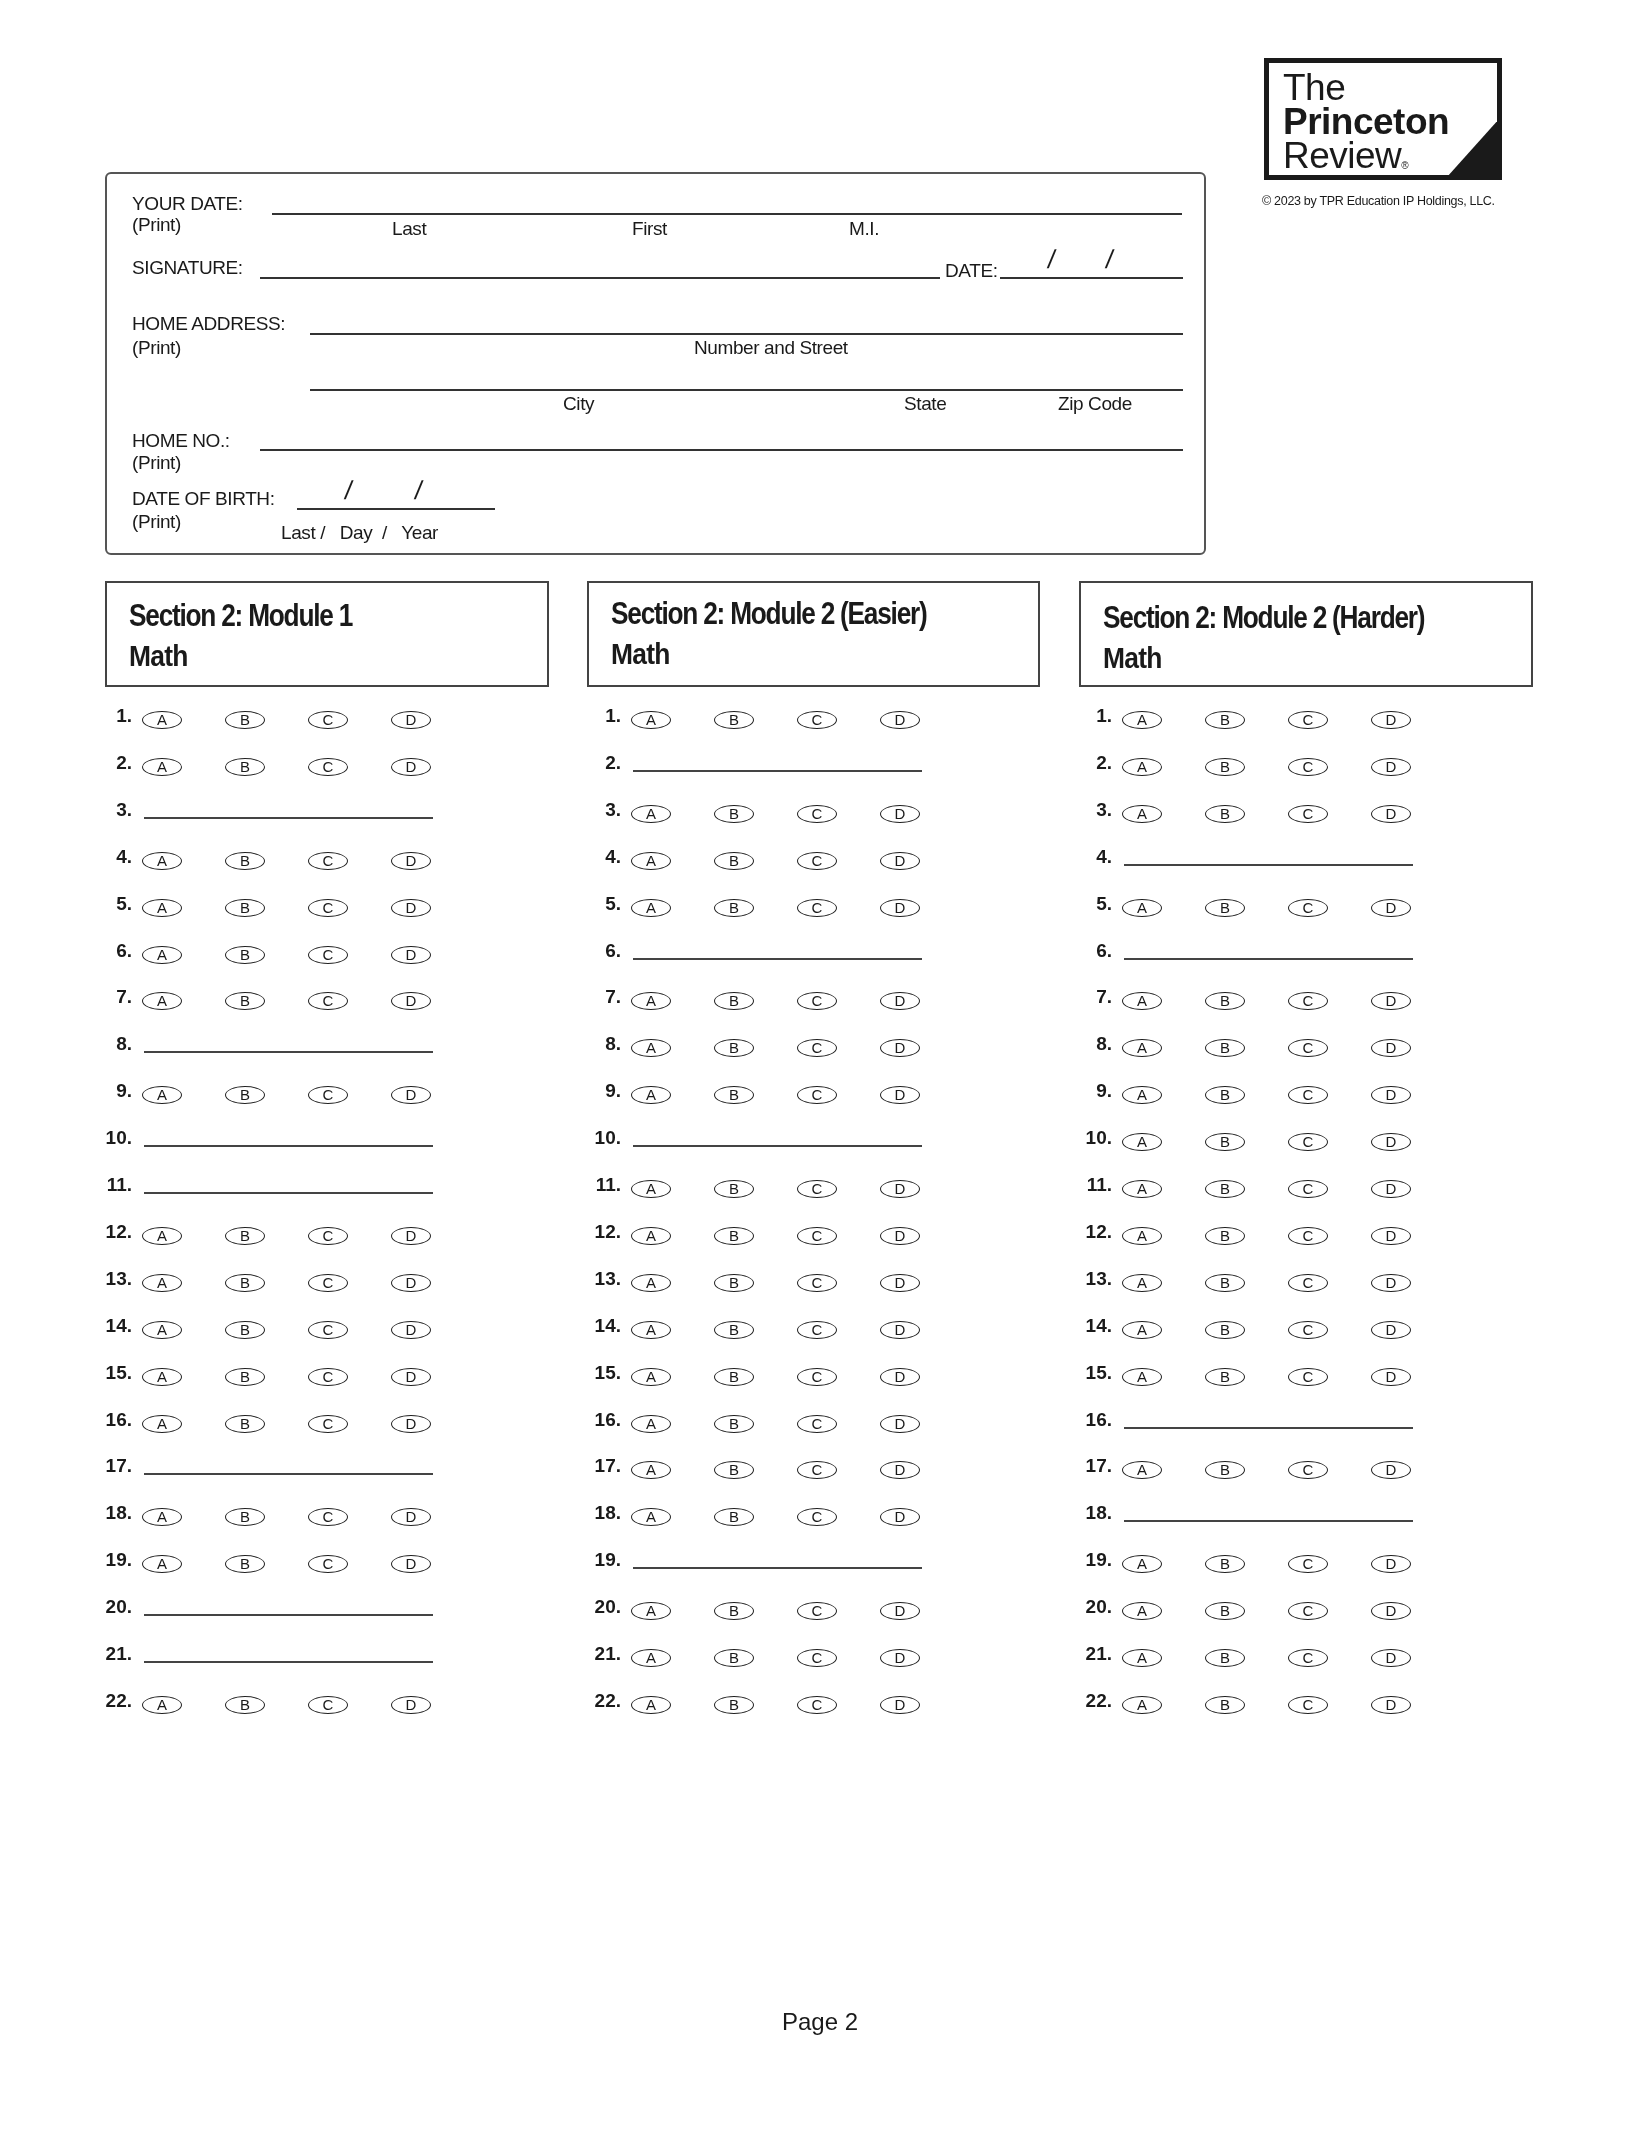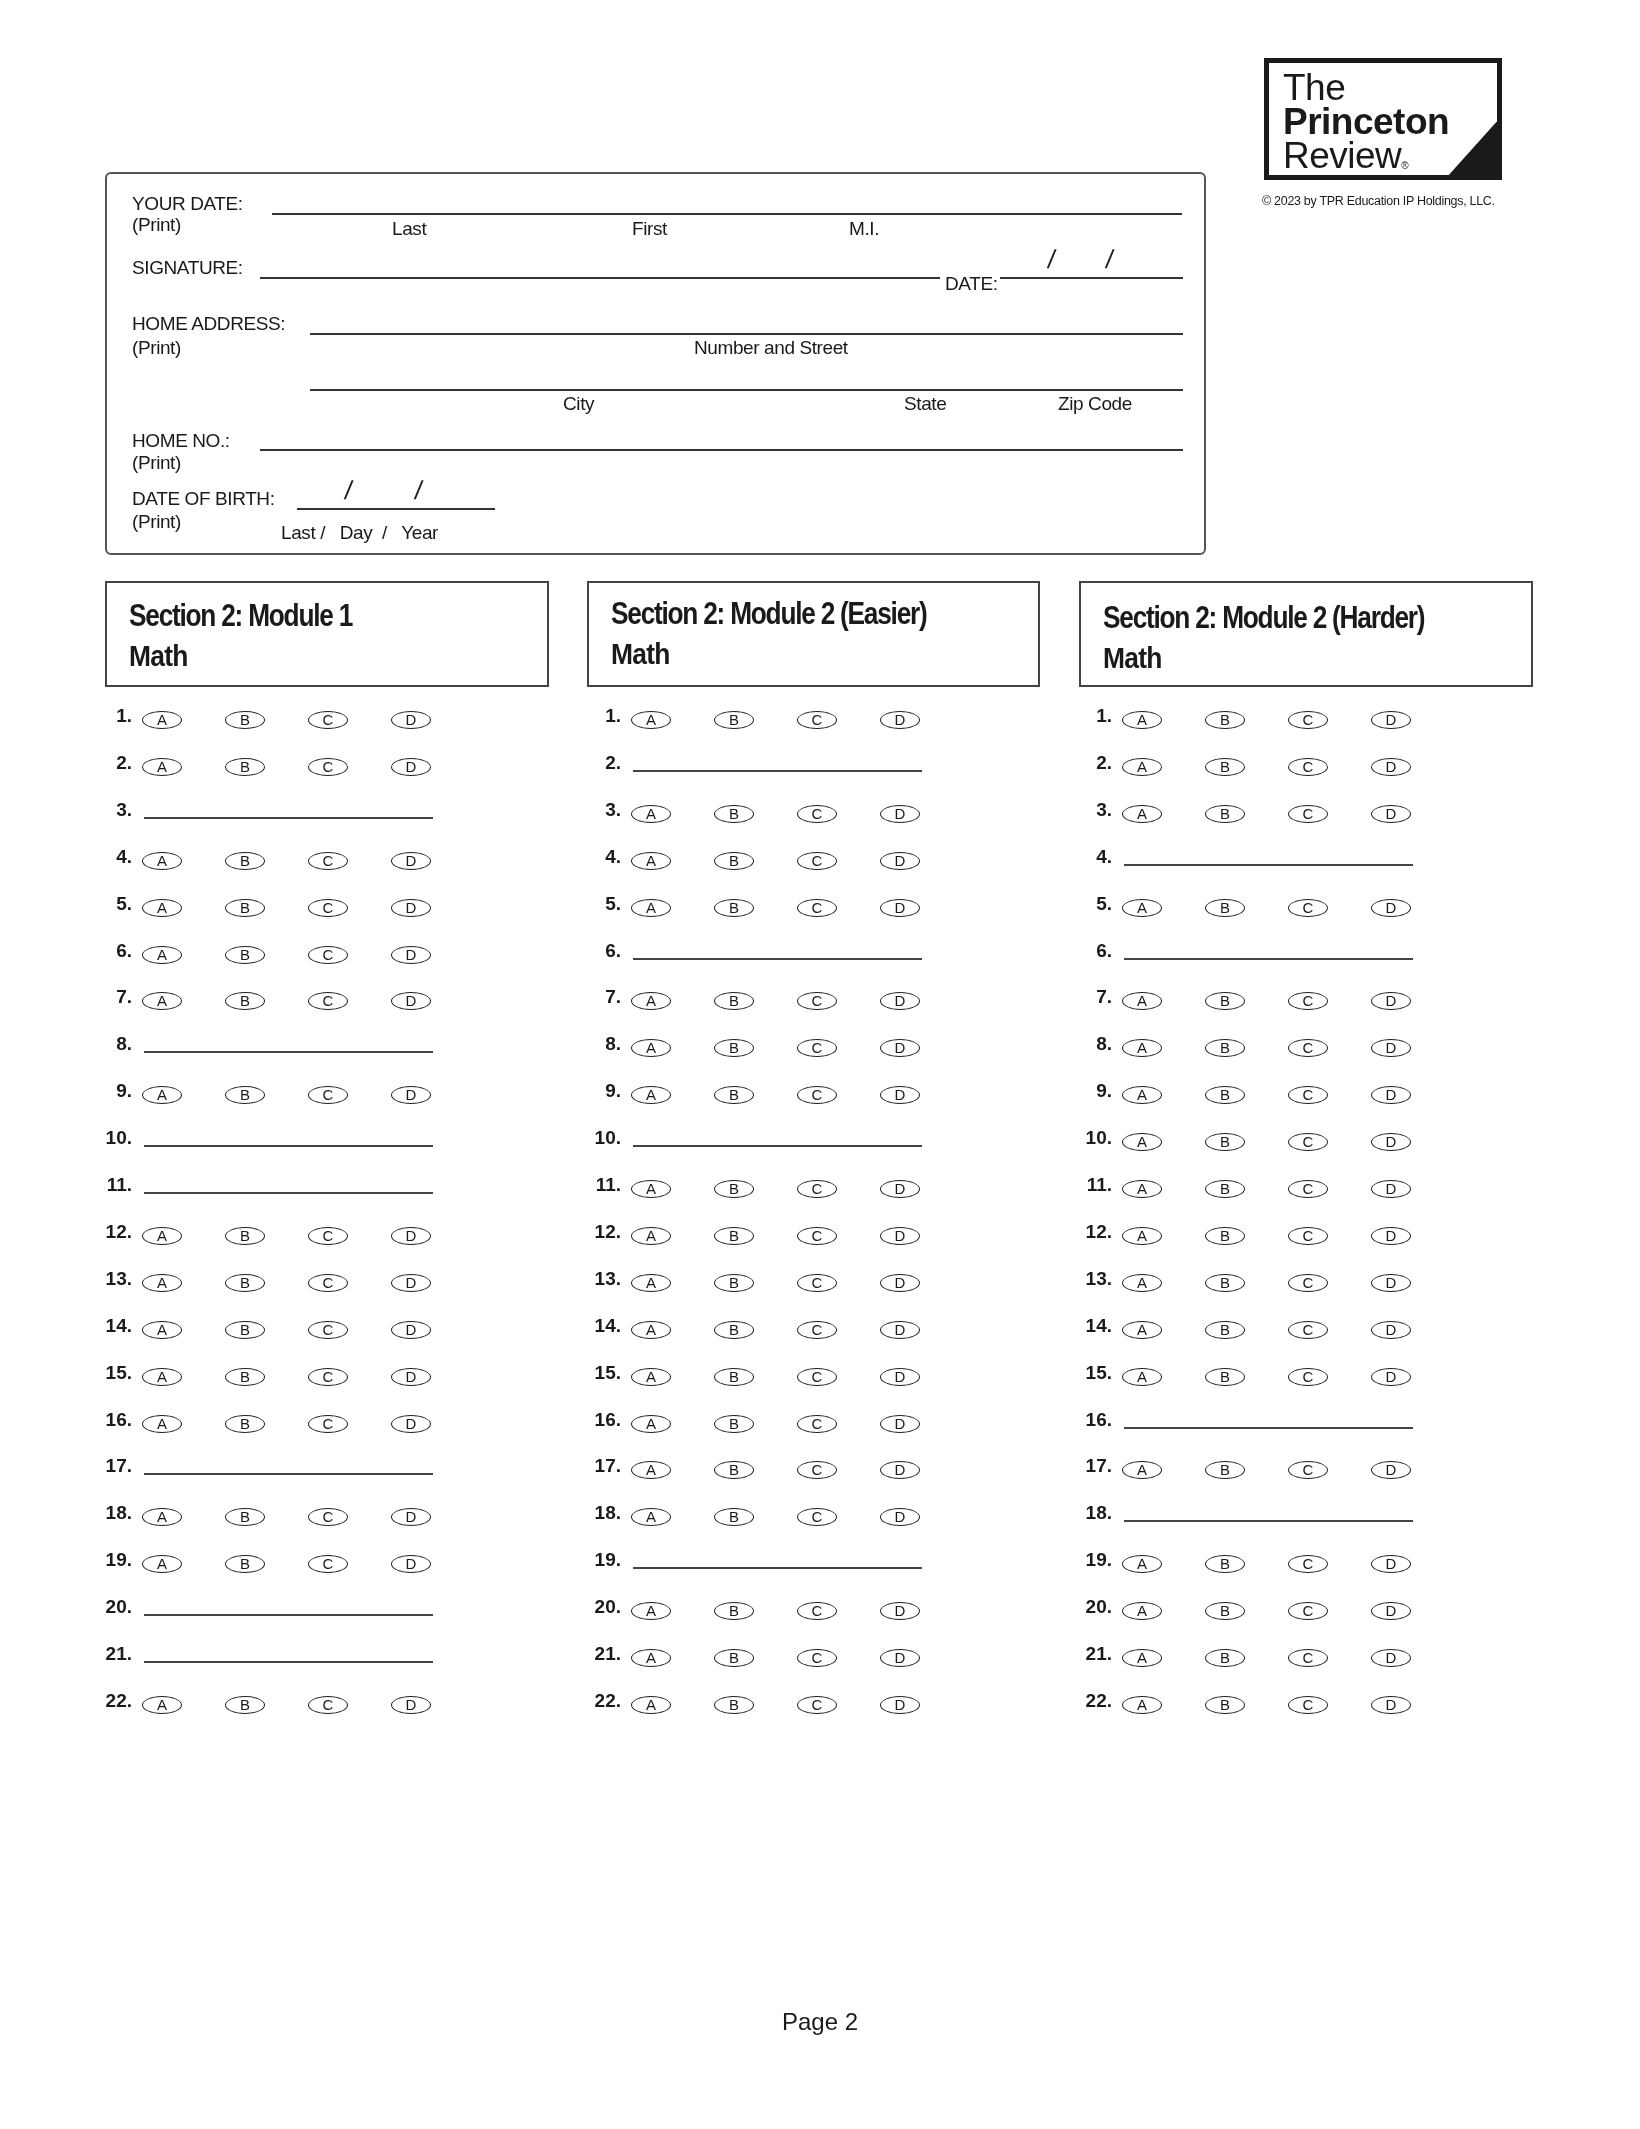--- a/index.html
+++ b/index.html
@@ -54,21 +54,21 @@
 
 <div class="abs lbl" style="left:132px;top:194px;">YOUR DATE:</div>
 <div class="abs lbl" style="left:132px;top:215px;">(Print)</div>
 <div class="abs line" style="left:272px;top:213px;width:910px;" title=""></div>
 <div class="abs sub" style="left:392px;top:218px;">Last</div>
 <div class="abs sub" style="left:632px;top:218px;">First</div>
 <div class="abs sub" style="left:849px;top:218px;">M.I.</div>
 
 <div class="abs lbl" style="left:132px;top:258px;">SIGNATURE:</div>
 <div class="abs line" style="left:260px;top:277px;width:680px;"></div>
-<div class="abs lbl" style="left:945px;top:274px;">DATE:</div>
+<div class="abs lbl" style="left:945px;top:261px;">DATE:</div>
 <div class="abs line" style="left:1000px;top:277px;width:183px;"></div>
 <div class="abs slash" style="left:1048px;top:244px;">/</div>
 <div class="abs slash" style="left:1106px;top:244px;">/</div>
 
 <div class="abs lbl" style="left:132px;top:314px;">HOME ADDRESS:</div>
 <div class="abs lbl" style="left:132px;top:338px;">(Print)</div>
 <div class="abs line" style="left:310px;top:333px;width:873px;"></div>
 <div class="abs sub" style="left:694px;top:337px;">Number and Street</div>
 <div class="abs line" style="left:310px;top:389px;width:873px;"></div>
 <div class="abs sub" style="left:563px;top:393px;">City</div>

